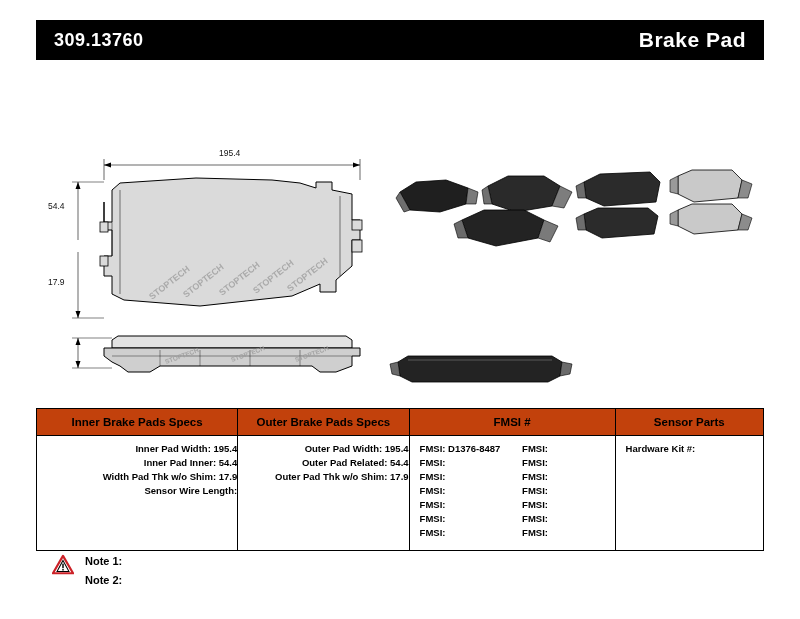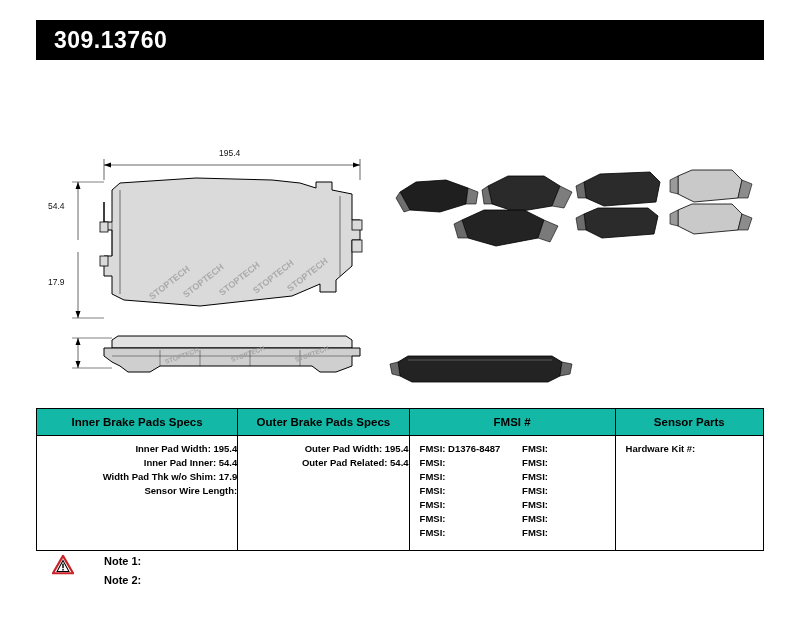--- a/index.html
+++ b/index.html
@@ -25,21 +25,21 @@
     height: 40px;
     background: #000000;
     display: flex;
     align-items: center;
     justify-content: space-between;
     box-sizing: border-box;
     padding: 0 18px;
   }
   .header .part-number {
     color: #ffffff;
-    font-size: 23px;
+    font-size: 18px;
     font-weight: bold;
     letter-spacing: 0.5px;
   }
   .header .product-type {
     color: #ffffff;
     font-size: 21px;
     font-weight: bold;
     letter-spacing: 0.5px;
   }
 
@@ -81,21 +81,21 @@
   .col-related{ width: 148px; }
 
   .spec-head {
     height: 26px;
     border-bottom: 1px solid #000;
     display: flex;
     align-items: center;
     justify-content: center;
     font-size: 11.5px;
     font-weight: bold;
-    background: #14b8a6;
+    background: #c2410c;
   }
   .spec-body {
     padding: 6px 0 10px 0;
     min-height: 112px;
     box-sizing: border-box;
   }
 
   .spec-row {
     font-size: 9.5px;
     font-weight: bold;
@@ -116,34 +116,35 @@
 
   
   .notes {
     position: absolute;
     left: 52px;
     top: 552px;
     display: flex;
     align-items: flex-start;
   }
   .warn-icon { width: 22px; height: 22px; margin-top: 2px; }
-  .note-lines { margin-left: 30px; }
+  .note-lines { margin-left: 11px; }
   .note-line {
     font-size: 11px;
     font-weight: bold;
     line-height: 19px;
   }
 
   .svgholder { position: absolute; left: 0; top: 0; }
 </style>
 </head>
 <body>
 
 <div class="header">
   <span class="part-number">309.13760</span>
+  <span class="product-type">Brake Pad</span>
 </div>
 
 <div class="drawing-area">
 
   <svg class="svgholder" width="800" height="320" viewBox="0 0 800 320">
 
     <g stroke="#000" fill="none" stroke-width="0.8">
 
       <line x1="104" y1="89" x2="104" y2="110" stroke-width="0.6"></line>
       <line x1="360" y1="89" x2="360" y2="110" stroke-width="0.6"></line>
@@ -288,20 +289,24 @@
     <div class="spec-head">Outer Brake Pads Specs</div>
     <div class="spec-body">
       <div class="spec-row right-align">
         <span>Outer Pad Width:</span>
         <span>195.4</span>
       </div>
       <div class="spec-row right-align">
         <span>Outer Pad Related:</span>
         <span>54.4</span>
       </div>
+      <div class="spec-row right-align">
+        <span>Outer Pad Thk w/o Shim:</span>
+        <span>17.9</span>
+      </div>
     </div>
   </div>
 
   <div class="spec-col col-fmsi">
     <div class="spec-head">FMSI #</div>
     <div class="spec-body">
       <div class="fmsi-grid">
         <div class="fmsi-col">
           <div class="spec-row">
             <span>FMSI:</span>

